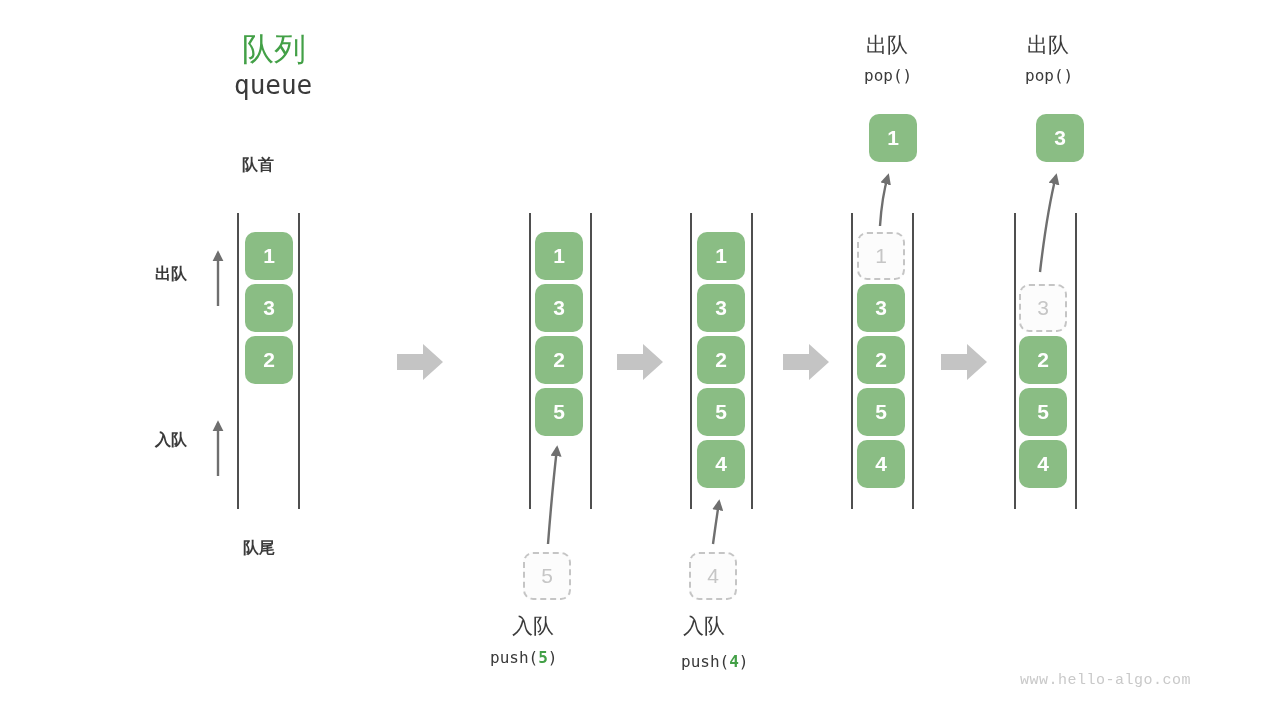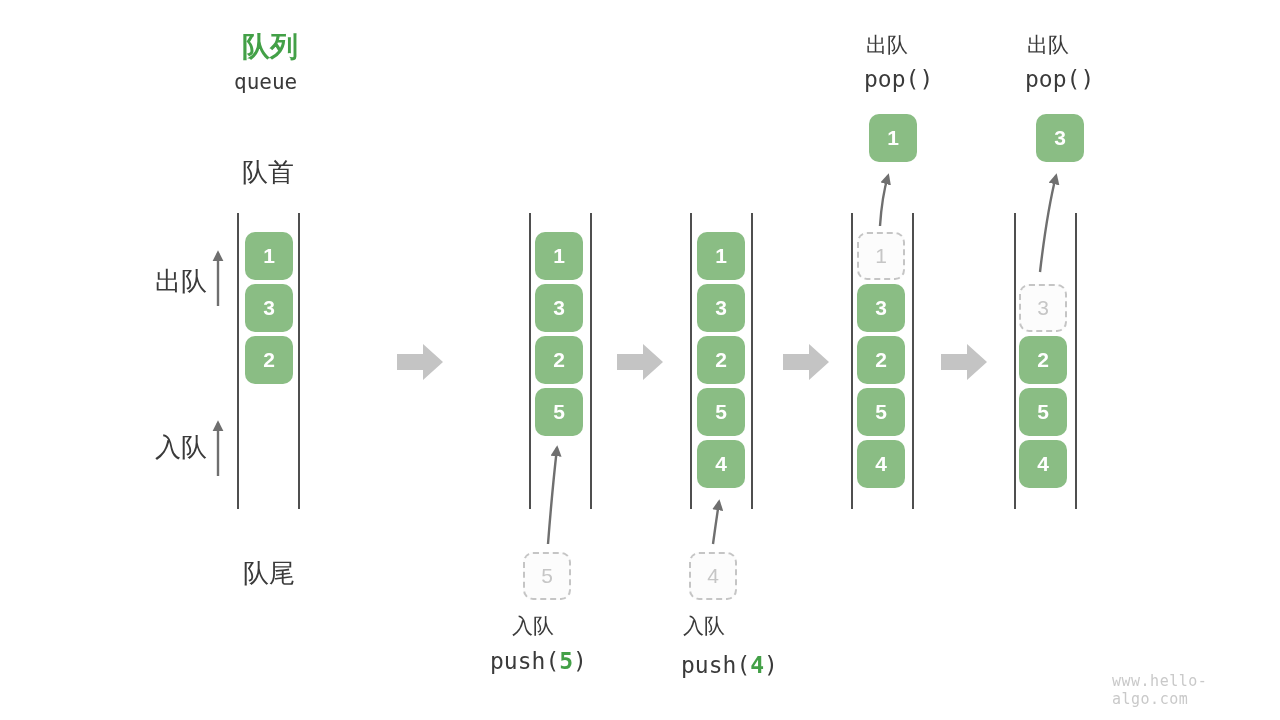--- a/index.html
+++ b/index.html
@@ -49,41 +49,41 @@
     color:var(--ghost);
     line-height:44px;
     font-weight:400;
   }
   
   .c0{left:245px;} .c1{left:535px;} .c2{left:697px;} .c3{left:857px;} .c4{left:1019px;}
   
   .r0{top:232px;} .r1{top:284px;} .r2{top:336px;} .r3{top:388px;} .r4{top:440px;}
 
   
-  .zh{font-size:26px;font-weight:400;color:var(--ink);}
+  .zh{font-size:16px;font-weight:700;color:var(--ink);}
   .zh-reg{font-size:21px;font-weight:400;color:var(--ink);}
-  .title-zh{font-size:28px;font-weight:700;color:var(--green-accent);text-align:center;}
-  .title-en{font-size:21px;color:var(--ink);}
-  .code{font-size:23px;color:var(--ink);}
+  .title-zh{font-size:32px;font-weight:400;color:var(--green-accent);text-align:center;}
+  .title-en{font-size:26px;color:var(--ink);}
+  .code{font-size:16px;color:var(--ink);}
   .code .arg{color:var(--green-accent);font-weight:700;}
   .watermark{font-size:15px;color:var(--watermark);letter-spacing:0.5px;}
 
   svg.overlay{
     position:absolute;left:0;top:0;width:1280px;height:720px;
     pointer-events:none;
   }
 </style>
 </head>
 <body>
 
 <div class="abs title-zh" style="left:242px;top:28px;">队列</div>
 <div class="abs title-en mono" style="left:234px;top:70px;">queue</div>
 
 <div class="abs zh" style="left:242px;top:155px;">队首</div>
-<div class="abs zh" style="left:243px;top:538px;margin-top:18px;">队尾</div>
+<div class="abs zh" style="left:243px;top:538px;">队尾</div>
 <div class="abs zh" style="left:155px;top:264px;">出队</div>
 <div class="abs zh" style="left:155px;top:430px;">入队</div>
 
 <div class="vline" style="left:237px;"></div>
 <div class="vline" style="left:298px;"></div>
 <div class="vline" style="left:529px;"></div>
 <div class="vline" style="left:590px;"></div>
 <div class="vline" style="left:690px;"></div>
 <div class="vline" style="left:751px;"></div>
 <div class="vline" style="left:851px;"></div>
@@ -128,21 +128,21 @@
 
 <div class="abs zh-reg" style="left:1027px;top:31px;">出队</div>
 <div class="abs code mono" style="left:1025px;top:66px;">pop()</div>
 
 <div class="abs zh-reg" style="left:512px;top:612px;">入队</div>
 <div class="abs code mono" style="left:490px;top:648px;"><span>push(</span><span class="arg">5</span><span>)</span></div>
 
 <div class="abs zh-reg" style="left:683px;top:612px;">入队</div>
 <div class="abs code mono" style="left:681px;top:652px;"><span>push(</span><span class="arg">4</span><span>)</span></div>
 
-<div class="abs watermark mono" style="left:1112px;top:672px;">www.hello-algo.com</div>
+<div class="abs watermark mono" style="left:1020px;top:672px;font-family:Liberation Mono, monospace;">www.hello-algo.com</div>
 
 <svg class="overlay" viewBox="0 0 1280 720">
   <defs>
     <marker id="ah" viewBox="0 0 10 10" refX="7.5" refY="5" markerWidth="4.6" markerHeight="4.6" orient="auto-start-reverse">
       <path d="M0,0 L10,5 L0,10 z" fill="#6F6F6F"></path>
     </marker>
   </defs>
 
   <line x1="218" y1="306" x2="218" y2="253" stroke="#6F6F6F" stroke-width="2.4" marker-end="url(#ah)"></line>
   <line x1="218" y1="476" x2="218" y2="423" stroke="#6F6F6F" stroke-width="2.4" marker-end="url(#ah)"></line>

